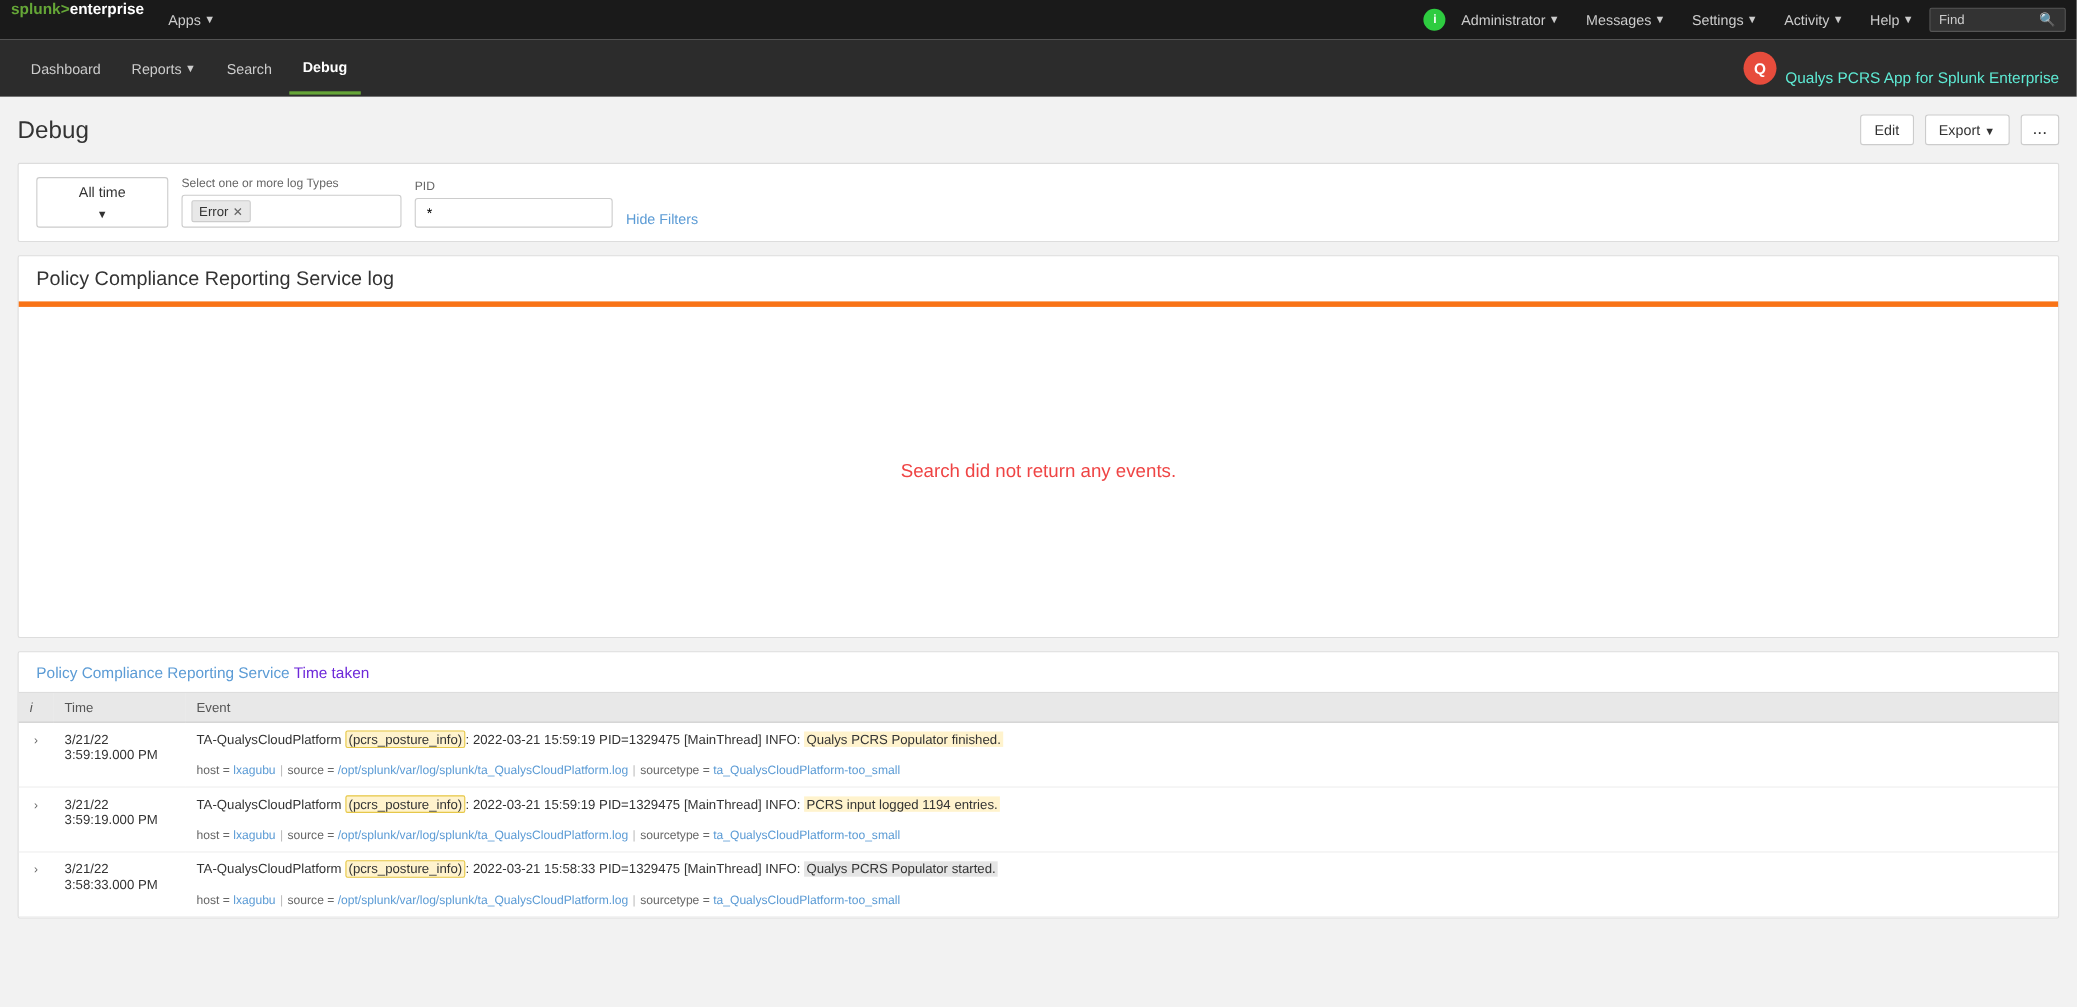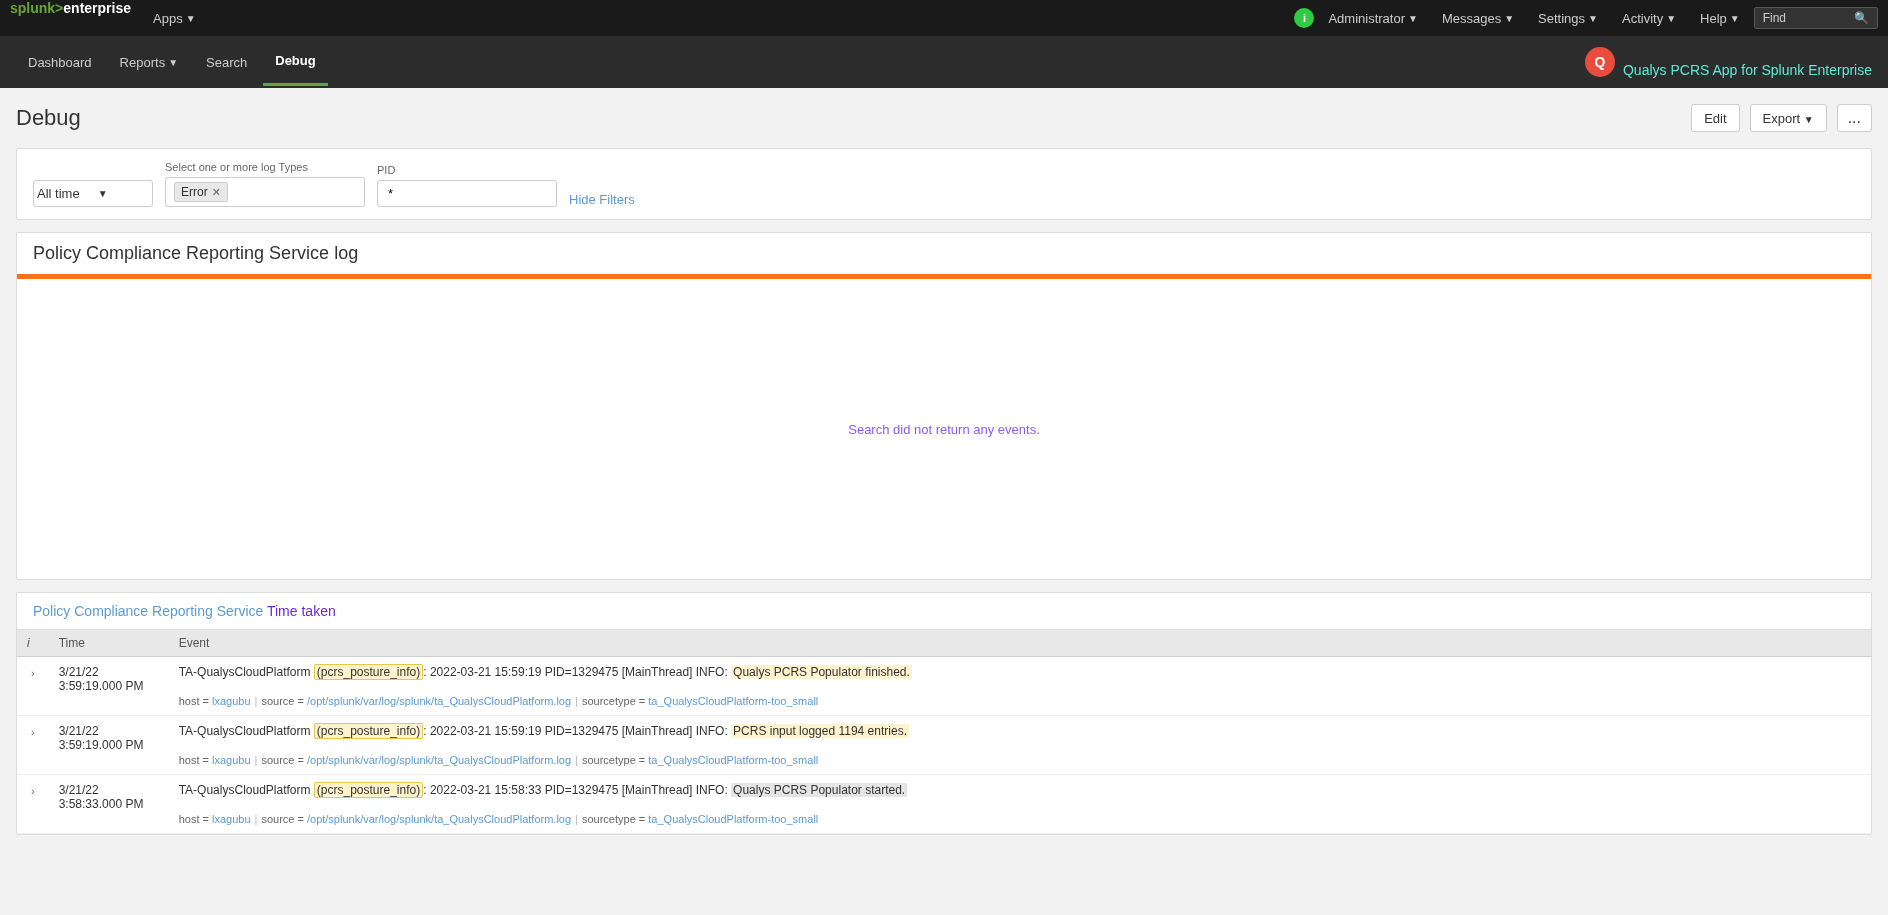--- a/index.html
+++ b/index.html
@@ -176,22 +176,23 @@
     }
     .time-select {
       display: flex;
       align-items: center;
       border: 1px solid #ccc;
       padding: 5px 3px;
       background: #fff;
       cursor: pointer;
       border-radius: 3px;
       font-size: 13px;
-      gap: 18px;
+      gap: 8px;
       min-width: 120px;
+      flex-direction: column;
     }
     .log-types-input {
       display: flex;
       align-items: center;
       border: 1px solid #ccc;
       padding: 4px 8px;
       background: #fff;
       border-radius: 3px;
       min-width: 200px;
       gap: 4px;
@@ -240,22 +241,22 @@
       border-bottom: 5px solid #f97316;
     }
     .panel-body {
       padding: 16px;
       min-height: 300px;
       display: flex;
       align-items: center;
       justify-content: center;
     }
     .no-events {
-      color: #8b5cf6;
-      font-size: 13px;
+      color: #ef4444;
+      font-size: 17px;
     }
 
     
     .table-panel {
       background: #fff;
       border: 1px solid #ddd;
       border-radius: 2px;
     }
     .table-panel-title {
       padding: 10px 16px;

